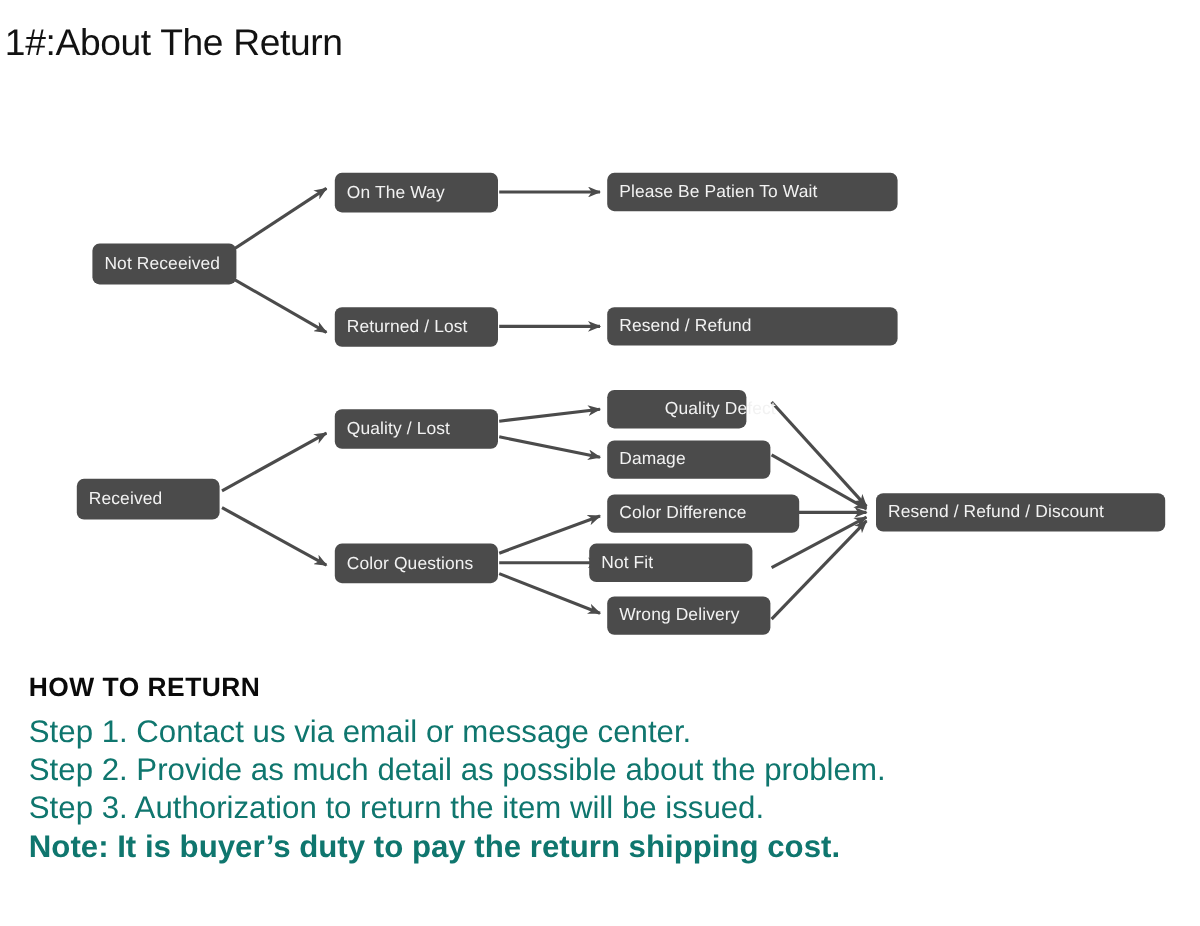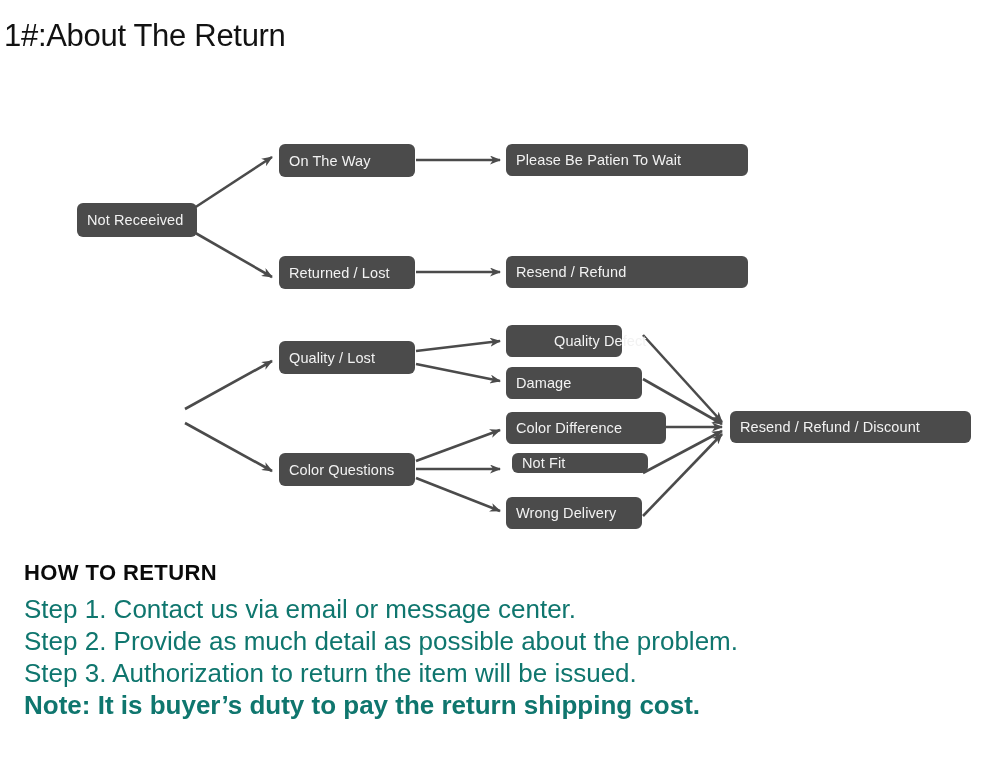--- a/index.html
+++ b/index.html
@@ -124,32 +124,33 @@
   <div class="node pad-left" style="left:63px;  top:203px; width:120px; height:34px;margin-left:14px;">Not Receeived</div>
 
   <div class="node pad-left" style="left:279px; top:144px; width:136px; height:33px;">On The Way</div>
 
   <div class="node pad-left" style="left:279px; top:256px; width:136px; height:33px;">Returned / Lost</div>
 
   <div class="node pad-left" style="left:506px; top:144px; width:242px; height:32px;">Please Be Patien To Wait</div>
 
   <div class="node pad-left" style="left:506px; top:256px; width:242px; height:32px;">Resend / Refund</div>
 
+  <div class="node pad-left" style="left:64px;  top:399px; width:119px; height:34px;">Received</div>
 
   <div class="node pad-left" style="left:279px; top:341px; width:136px; height:33px;">Quality / Lost</div>
 
   <div class="node pad-left" style="left:279px; top:453px; width:136px; height:33px;">Color Questions</div>
 
   <div class="node pad-left" style="left:506px; top:325px; width:116px; height:32px;padding-left:48px;">Quality Defect</div>
 
   <div class="node pad-left" style="left:506px; top:367px; width:136px; height:32px;">Damage</div>
 
   <div class="node pad-left" style="left:506px; top:412px; width:160px; height:32px;">Color Difference</div>
 
-  <div class="node pad-left" style="left:512px; top:453px; width:136px; height:20px;">Not Fit</div>
+  <div class="node pad-left" style="left:491px; top:453px; width:136px; height:32px;">Not Fit</div>
 
   <div class="node pad-left" style="left:506px; top:497px; width:136px; height:32px;">Wrong Delivery</div>
 
   <div class="node pad-left" style="left:730px; top:411px; width:241px; height:32px;">Resend / Refund / Discount</div>
 </div>
 
 <div id="howto">
   <div id="howto-heading">HOW TO RETURN</div>
   <div class="step-line">Step 1. Contact us via email or message center.</div>
   <div class="step-line">Step 2. Provide as much detail as possible about the problem.</div>

